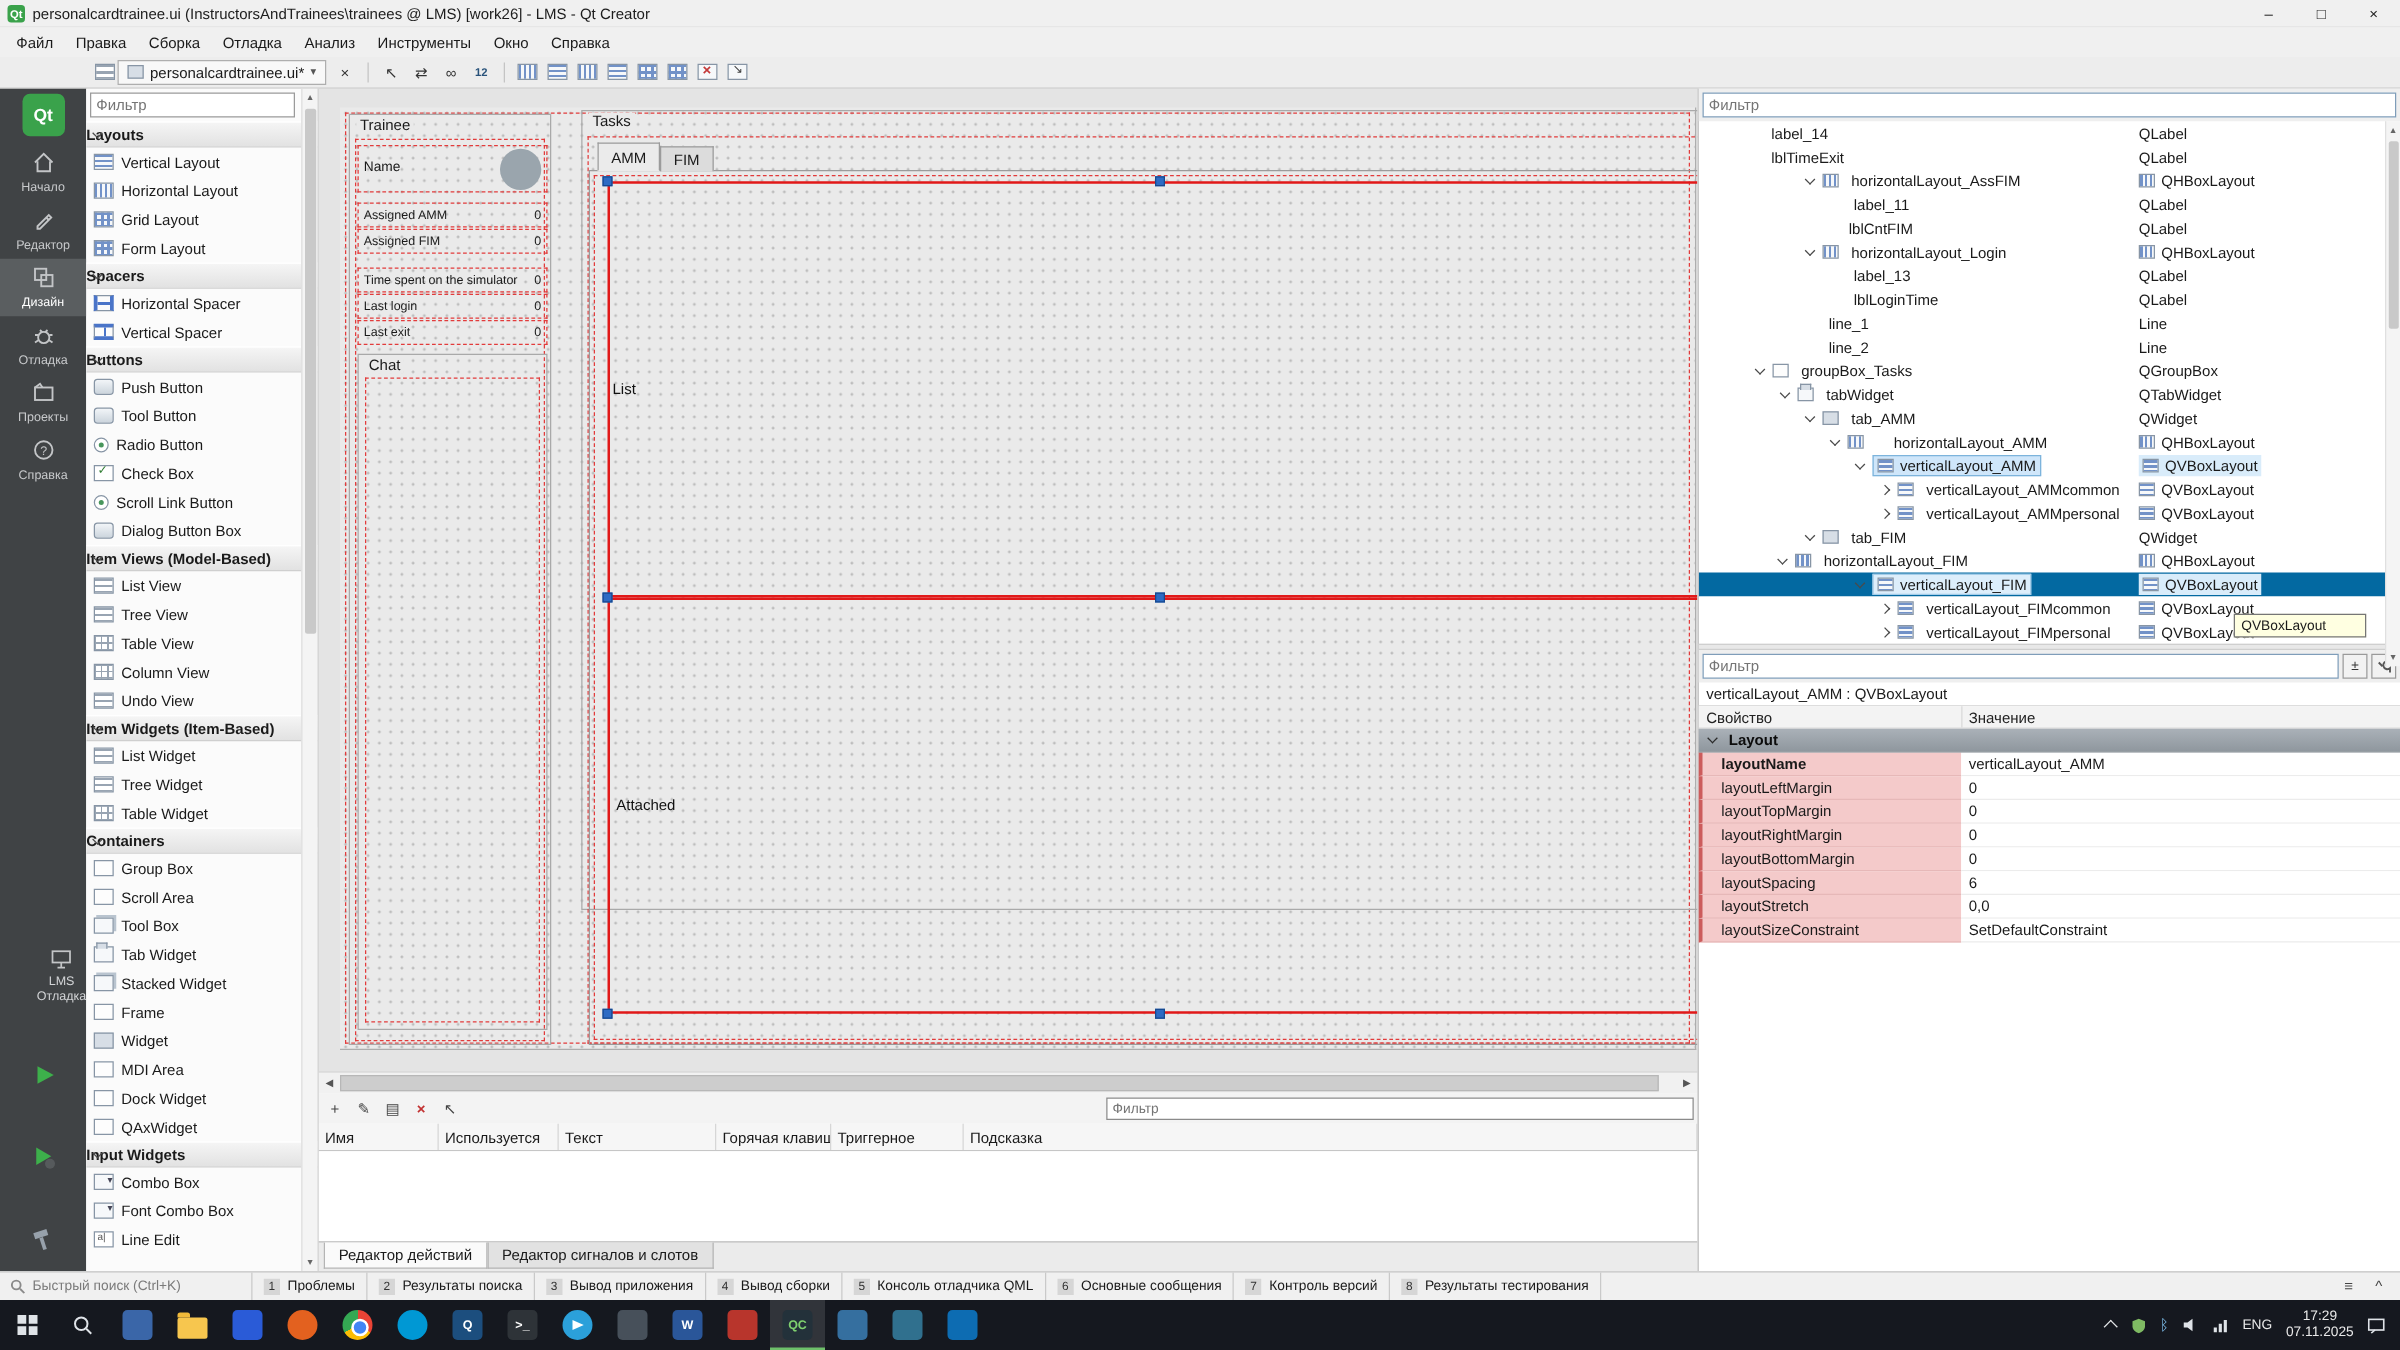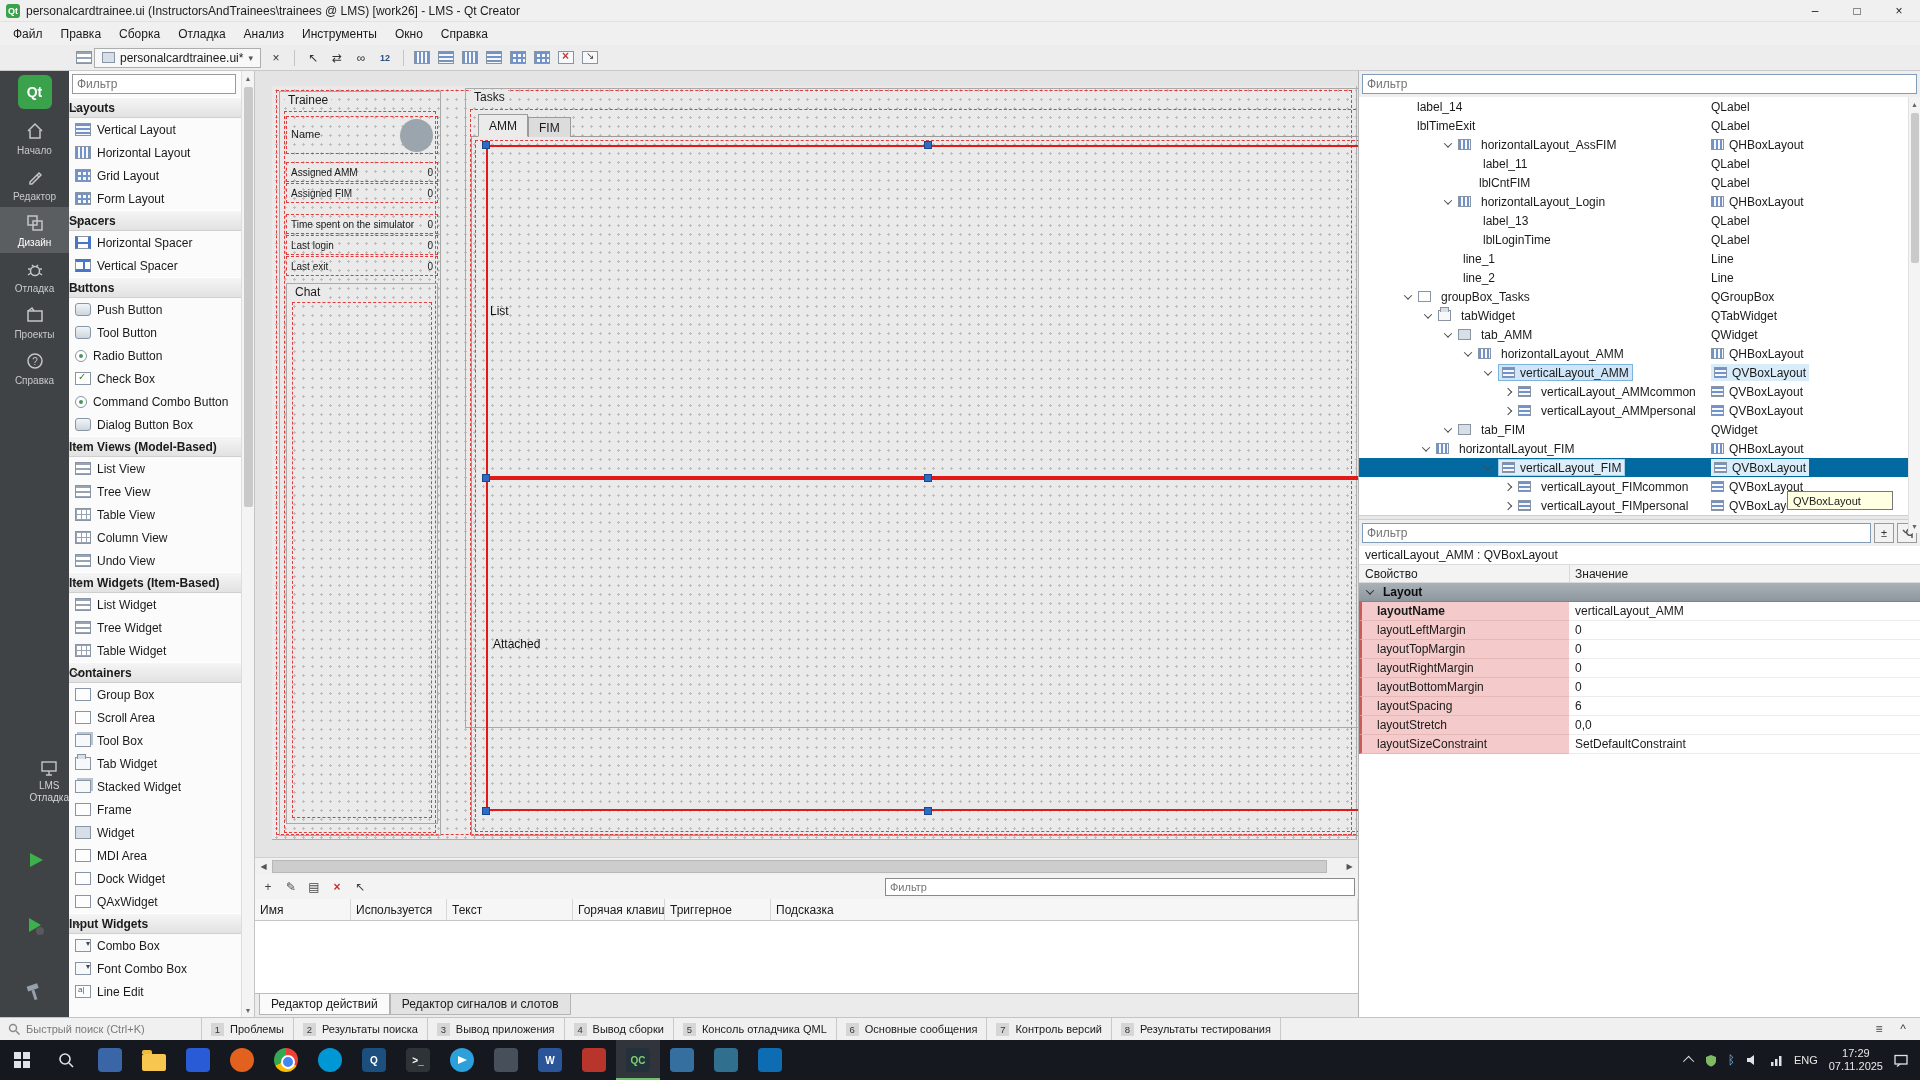--- a/index.html
+++ b/index.html
@@ -412,21 +412,21 @@
           <div class="wb-item">
             <span class="icon  circle"></span>
             <span>Radio Button</span>
           </div>
           <div class="wb-item">
             <span class="icon  check"></span>
             <span>Check Box</span>
           </div>
           <div class="wb-item">
             <span class="icon  circle"></span>
-            <span>Command Combo Button</span>
+            <span>Scroll Link Button</span>
           </div>
           <div class="wb-item">
             <span class="icon  button"></span>
             <span>Dialog Button Box</span>
           </div>
           <div class="wb-cat">
             <span class="chev open"></span>
             <span>Item Views (Model-Based)</span>
           </div>
           <div class="wb-item">
@@ -779,21 +779,21 @@
             <span class="oi-class">
               <span class="" style="display: flex; align-items: center; gap: 5px;">
                 <span>QWidget</span>
               </span>
             </span>
           </div>
           <div class="oi-row" style="padding-left: 106px;">
             <span class="chev open"></span>
             <span class="oi-name">
               <span class="icon sm stripes-v"></span>
-              <span style="margin-left: 5px;">horizontalLayout_AMM</span>
+              <span style="margin-left: 19px;">horizontalLayout_AMM</span>
             </span>
             <span class="oi-class">
               <span class="" style="display: flex; align-items: center; gap: 5px;">
                 <span class="icon sm stripes-v"></span>
                 <span>QHBoxLayout</span>
               </span>
             </span>
           </div>
           <div class="oi-row" style="padding-left: 126px;">
             <span class="chev open"></span>

